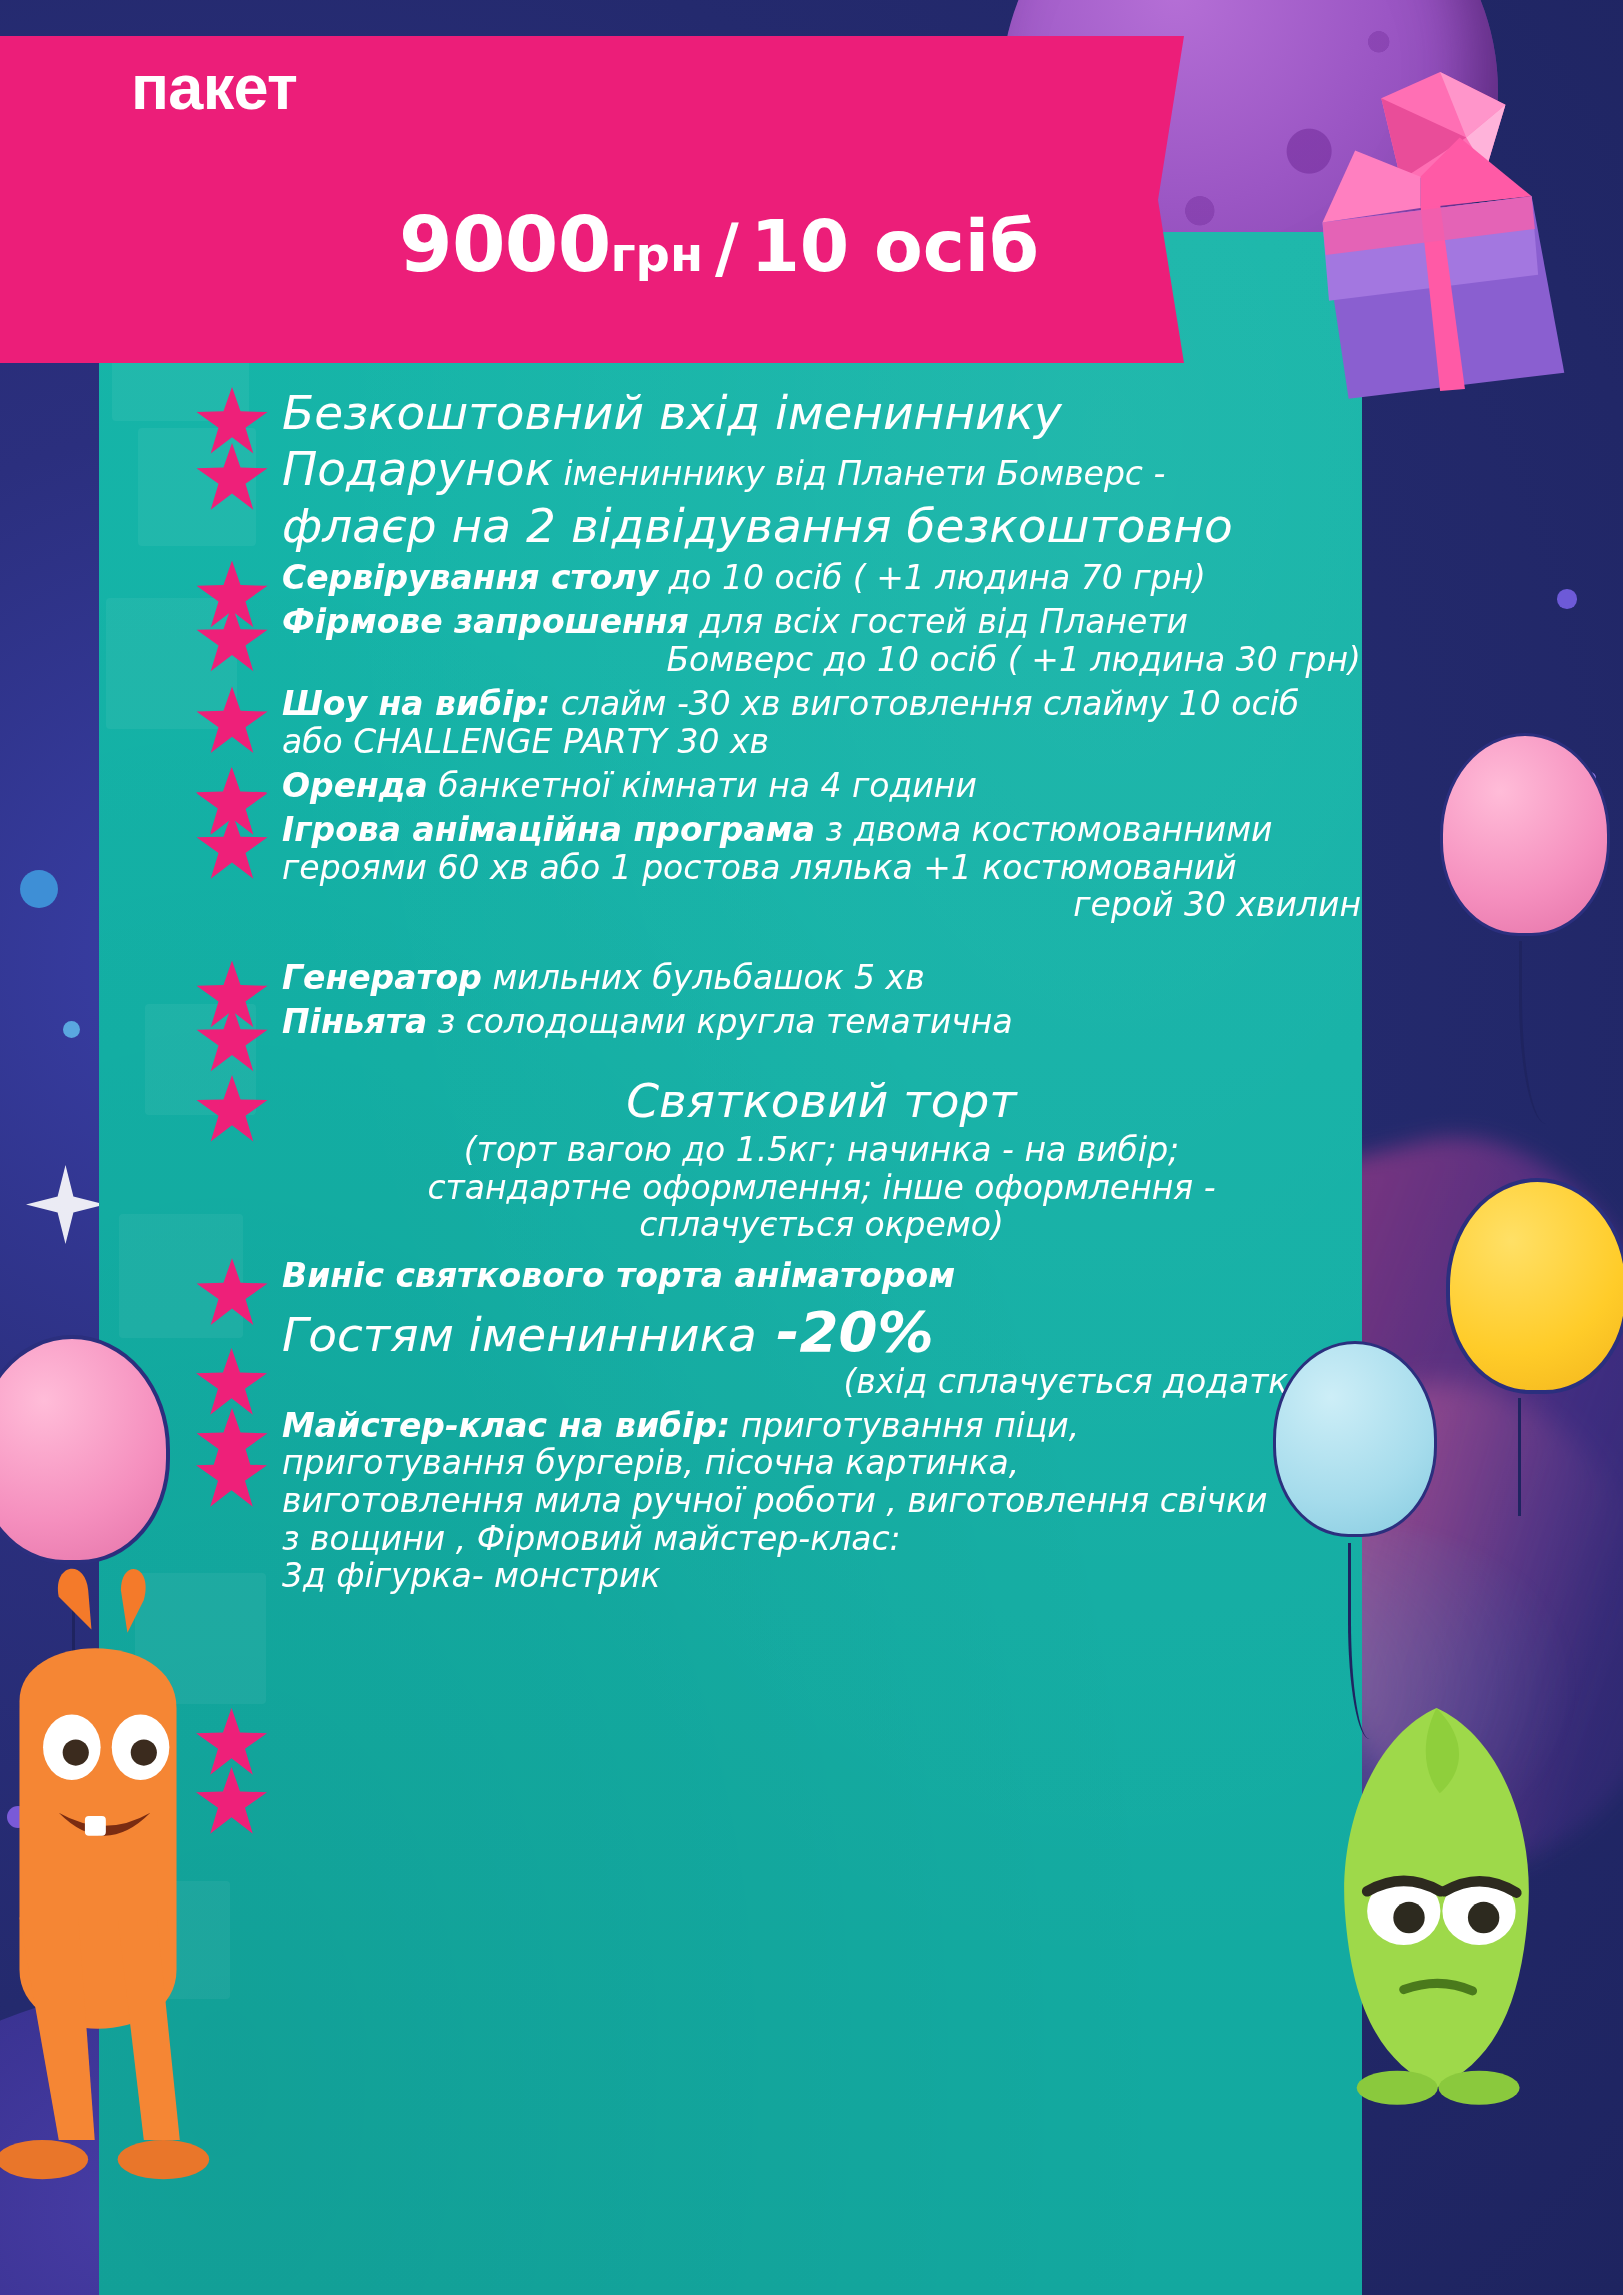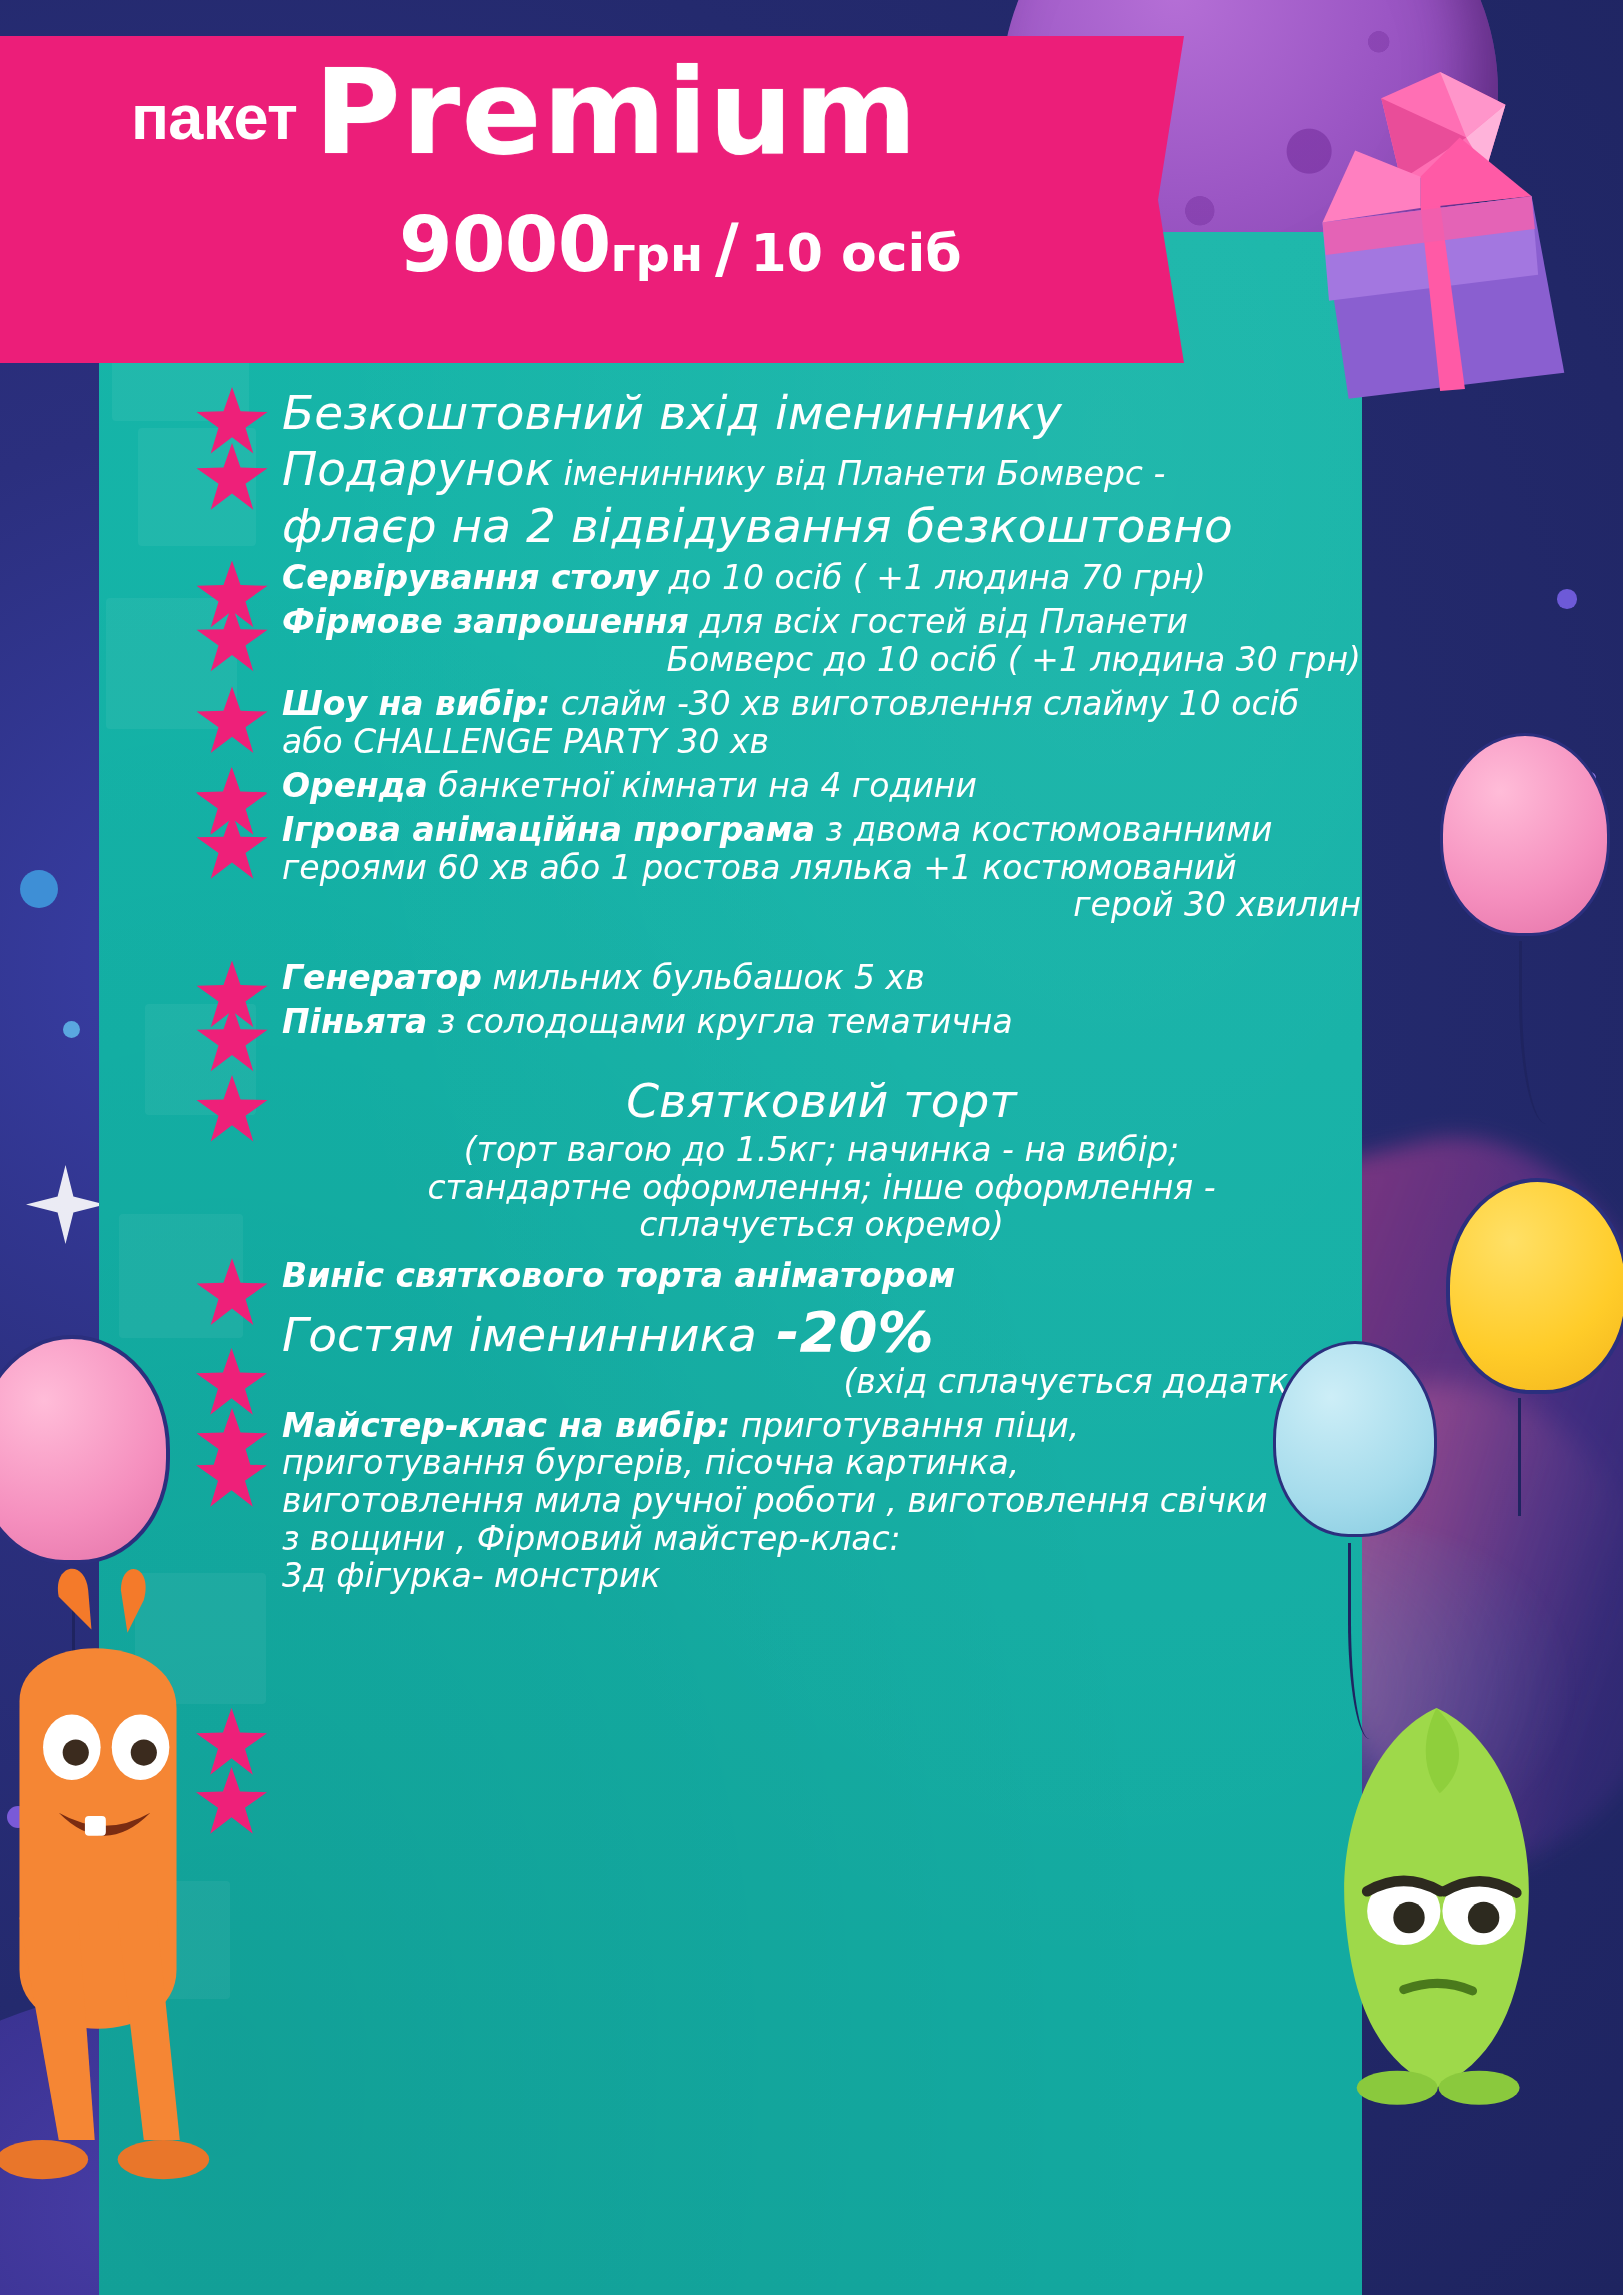--- a/index.html
+++ b/index.html
@@ -148,21 +148,21 @@
   .price-row {
     position: absolute;
     left: 399px; top: 164px;
     display: flex;
     align-items: baseline;
     font-weight: 700;
   }
   .price-num { font-size: 77px; letter-spacing: -0.7px; }
   .price-cur { font-size: 48px; }
   .price-sep { font-size: 65px; padding: 0 11.8px; }
-  .price-ppl { font-size: 52px; }
+  .price-ppl { font-size: 71px; }
 
   
   .gift { position: absolute; left: 1224px; top: 59px; width: 393px; height: 366px; z-index: 7; }
 
   
   .list {
     position: absolute;
     left: 190px; top: 383px;
     width: 1171px;
     color: #fff;
@@ -250,21 +250,20 @@
   <div class="ghost" style="left:46px;top:772px;width:111px;height:111px;"></div>
   <div class="ghost" style="left:19.6px;top:982px;width:124px;height:124px;"></div>
   <div class="ghost" style="left:36px;top:1341px;width:131px;height:131px;"></div>
   <div class="ghost" style="left:13px;top:1649px;width:118px;height:118px;"></div>
 </div>
 
 <div class="banner"></div>
 <div class="banner-inner">
   <div class="title-row">
     <div class="title-small">пакет</div>
-    <div class="title-big">Premium</div>
   </div>
   <div class="price-row">
     <span class="price-num">9000</span>
     <span class="price-cur">грн</span>
     <span class="price-sep">/</span>
     <span class="price-ppl">10 осіб</span>
   </div>
 </div>
 
 <div class="gift">

